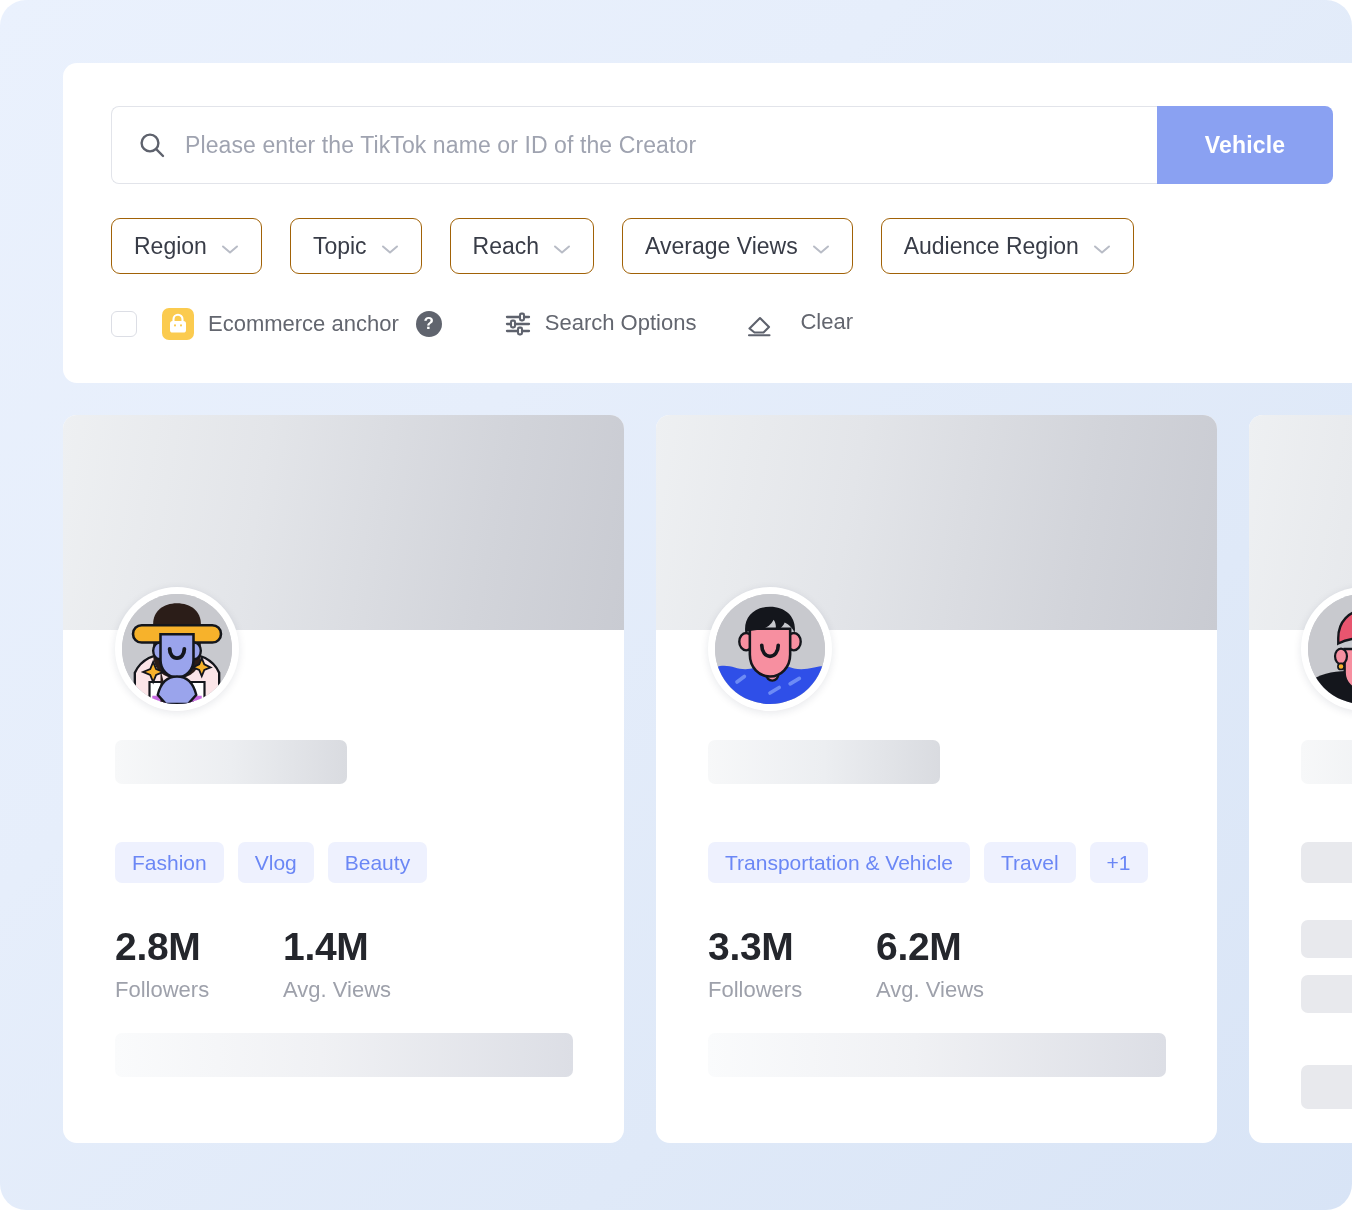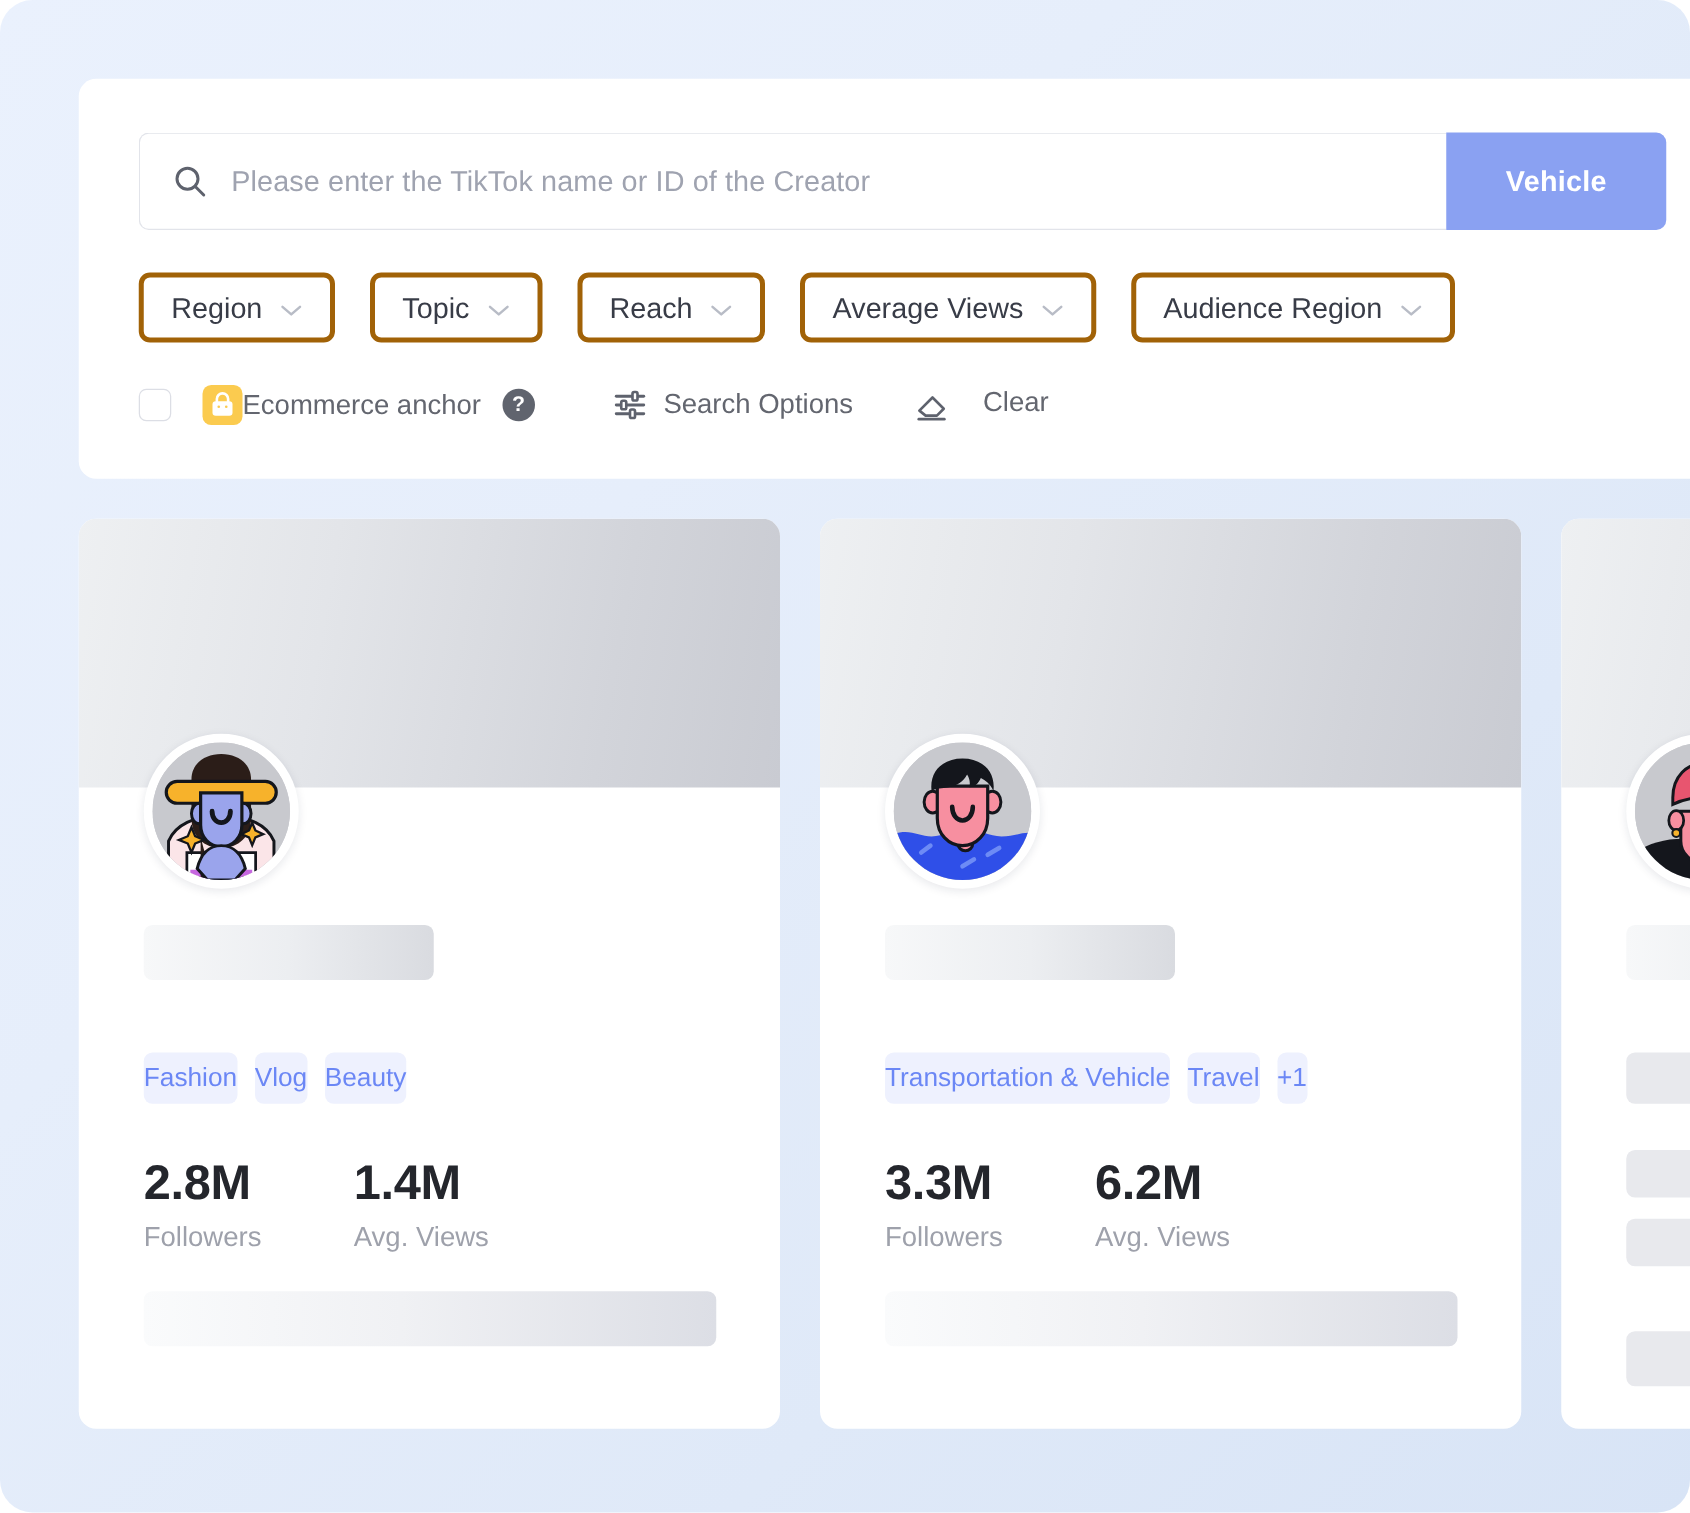--- a/index.html
+++ b/index.html
@@ -89,21 +89,21 @@
   .filter-row {
     position: absolute;
     left: 48px;
     top: 155px;
     display: flex;
     gap: 28px;
   }
 
   .filter-pill {
     height: 56px;
-    border: 4px solid #a16207;
+    border: 1px solid #a16207;
     border-radius: 9px;
     background: #fff;
     display: flex;
     align-items: center;
     padding: 0 22px;
     gap: 14px;
     cursor: pointer;
   }
 
   .filter-pill-label {
@@ -139,20 +139,21 @@
     margin-left: 25px;
     flex: none;
     display: flex;
     align-items: center;
     justify-content: center;
   }
 
   .opt-label {
     font-size: 22px;
     color: #63666f;
+    margin-left: 14px;
     white-space: nowrap;
   }
 
   .help-badge {
     width: 26px; height: 26px;
     border-radius: 50%;
     background: #60646e;
     color: #fff;
     font-size: 17px;
     font-weight: 700;
@@ -237,21 +238,21 @@
   }
 
   .tag {
     height: 41px;
     border-radius: 7px;
     background: #eef1fe;
     color: #6b87f5;
     font-size: 21px;
     display: flex;
     align-items: center;
-    padding: 0 0;
+    padding: 0 17px;
     white-space: nowrap;
     cursor: pointer;
   }
 
   .stats {
     position: absolute;
     left: 52px;
     top: 510px;
     display: flex;
   }

